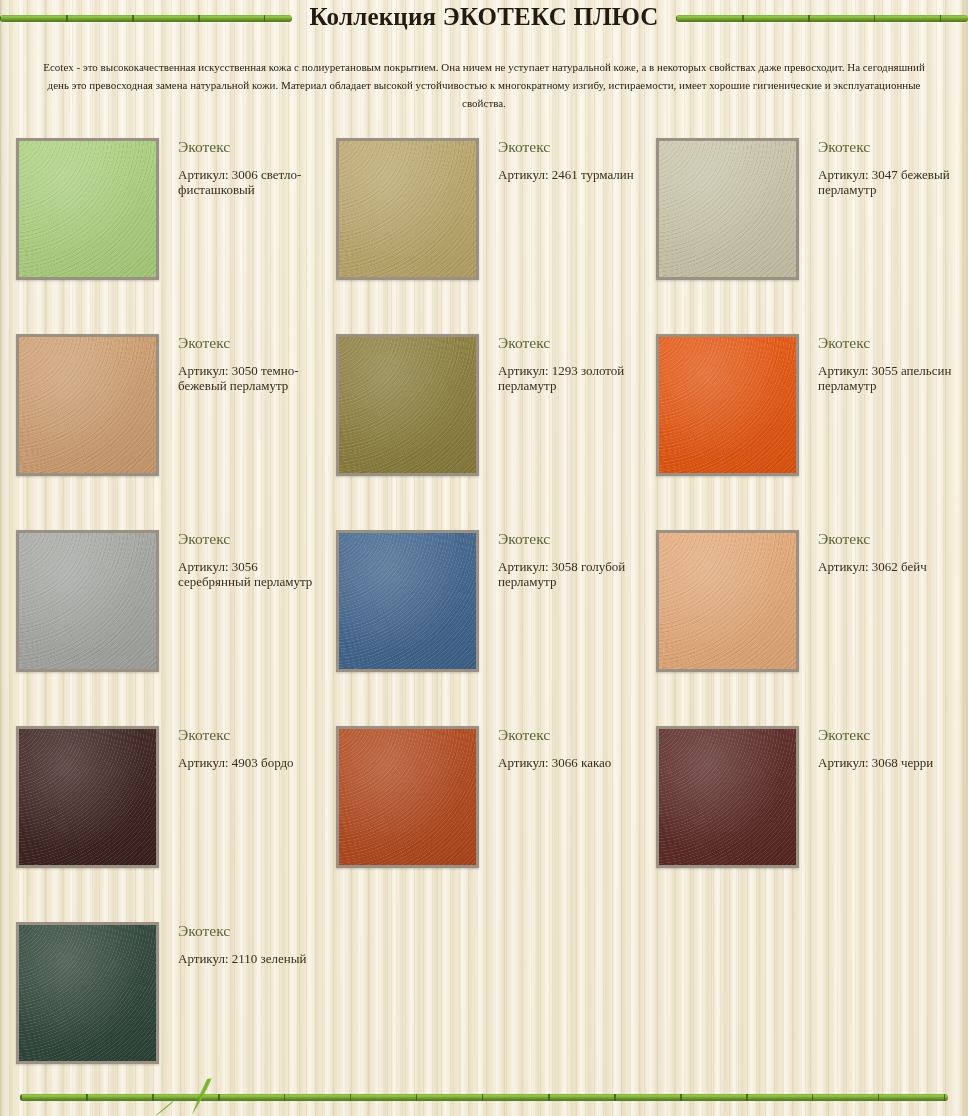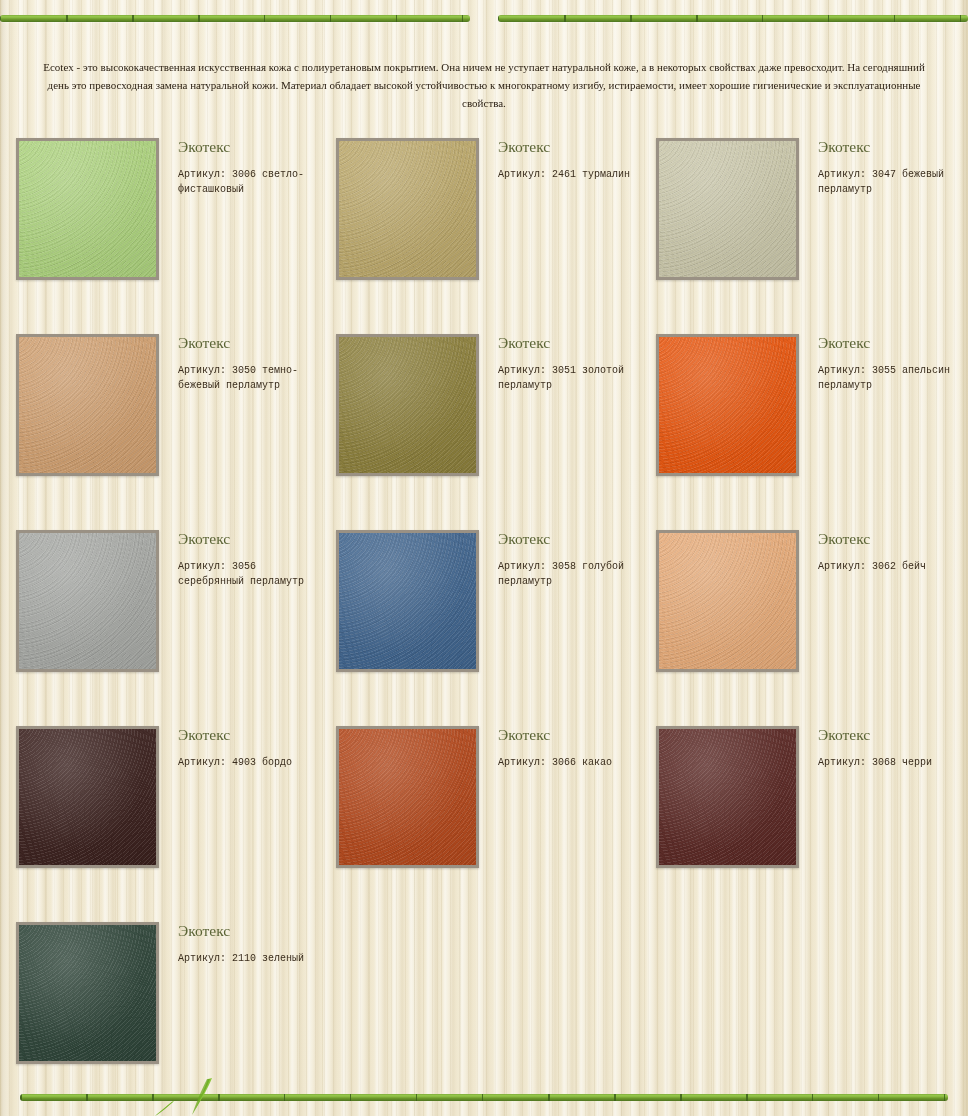--- a/index.html
+++ b/index.html
@@ -181,22 +181,22 @@
   }
   .swatch-name {
     font-family: "Liberation Serif", "DejaVu Serif", serif;
     font-size: 15.5px;
     color: #5b6435;
     line-height: 20px;
     margin-bottom: 10px;
     white-space: nowrap;
   }
   .swatch-article {
-    font-family: Liberation Mono, monospace;
-    font-size: 10px;
+    font-family: Liberation Serif, serif;
+    font-size: 13px;
     line-height: 15px;
     color: #3a2d1d;
   }
 
   
   .footer {
     position: absolute;
     left: 0;
     bottom: 0;
     width: 968px;
@@ -231,20 +231,21 @@
     height: 40px;
   }
 </style>
 </head>
 <body>
 
 <div id="page">
 
   <div class="header">
     <div class="bamboo-rule left"></div>
+    <div class="page-title">Коллекция ЭКОТЕКС ПЛЮС</div>
     <div class="bamboo-rule right"></div>
   </div>
 
   <div class="intro">Ecotex - это высококачественная искусственная кожа с полиуретановым покрытием. Она ничем не уступает натуральной коже, а в некоторых свойствах даже превосходит. На сегодняшний день это превосходная замена натуральной кожи. Материал обладает высокой устойчивостью к многократному изгибу, истираемости, имеет хорошие гигиенические и эксплуатационные свойства.</div>
 
   <div class="grid">
       <div class="row">
         <div class="cell">
           <div class="swatch" style="background-color: rgb(174, 212, 126);">
             <div class="grain"></div>
@@ -287,21 +288,21 @@
             <div class="swatch-article">Артикул: 3050 темно-бежевый перламутр</div>
           </div>
         </div>
         <div class="cell">
           <div class="swatch" style="background-color: rgb(140, 127, 59);">
             <div class="grain"></div>
             <div class="sheen"></div>
           </div>
           <div class="caption">
             <div class="swatch-name">Экотекс</div>
-            <div class="swatch-article">Артикул: 3051 золотой перламутр</div>
+            <div class="swatch-article">Артикул: 1293 золотой перламутр</div>
           </div>
         </div>
         <div class="cell">
           <div class="swatch" style="background-color: rgb(233, 85, 13);">
             <div class="grain"></div>
             <div class="sheen"></div>
           </div>
           <div class="caption">
             <div class="swatch-name">Экотекс</div>
             <div class="swatch-article">Артикул: 3055 апельсин перламутр</div>

